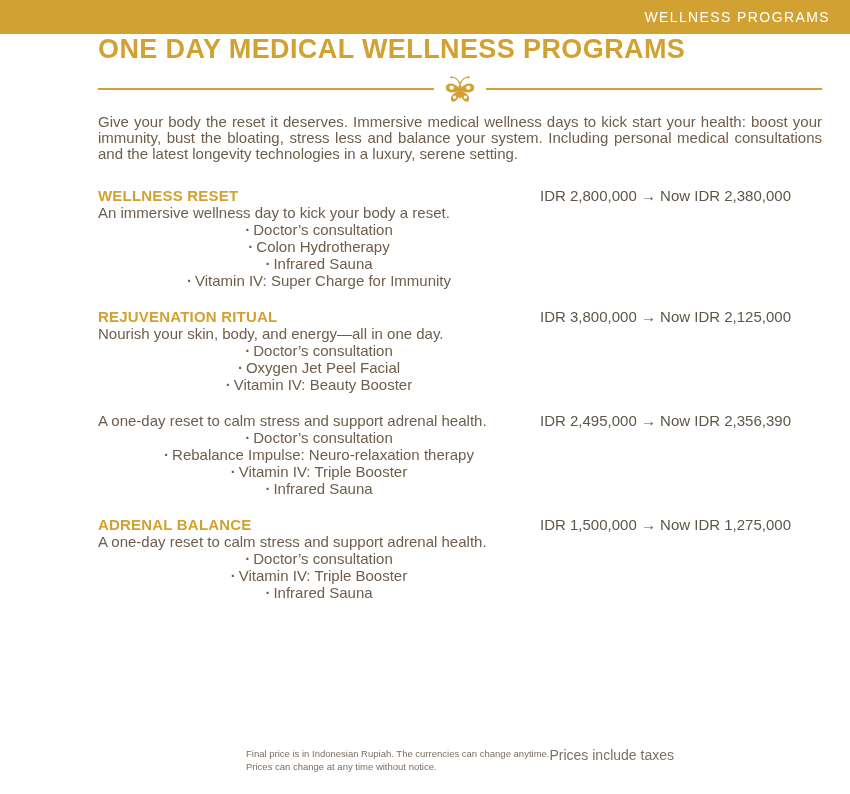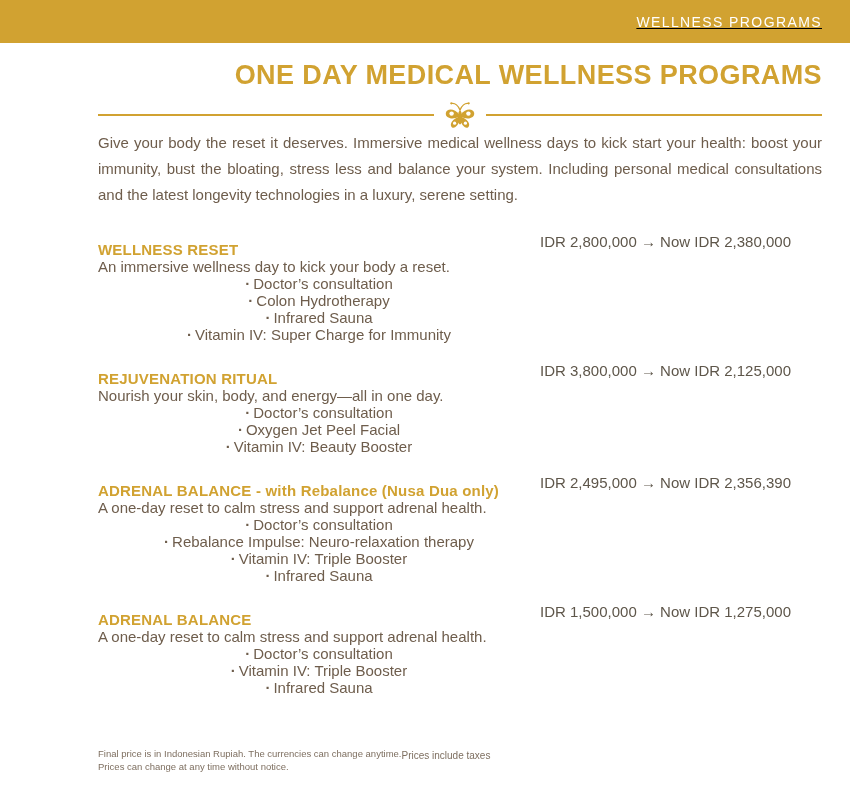--- a/index.html
+++ b/index.html
@@ -10,62 +10,61 @@
     font-family: "Liberation Sans", sans-serif;
   }
   :root {
     --gold: #D1A231;
     --body-text: #6E5D4C;
     --price-text: #5E564A;
     --footer-text: #7E6F60;
     --header-text: #FFFFFF;
   }
   .topbar {
-    height: 43px; background: var(--gold);
+    height: 34px; background: var(--gold);
     display: flex; align-items: center; justify-content: flex-end;
-    padding-right: 28px;
-    text-decoration: underline;
+    padding-right: 20px;
   }
   .topbar-label {
     color: var(--header-text); font-size: 14px; letter-spacing: 1.4px;
     font-weight: normal;
   }
   .content { margin: 0 28px 0 98px; }
   .page-title {
-    margin-top: 17px; text-align: right;
+    text-align: left;
     color: var(--gold); font-size: 27px; font-weight: bold; letter-spacing: 0.4px;
   }
   .divider { display: flex; align-items: center; margin-top: 9px; height: 30px; }
   .divider .line { flex: 1; height: 1.5px; background: var(--gold); }
   .ornament { margin: 0 9px; display: flex; align-items: center; }
   .intro {
-    font-size: 15px; line-height: 26px;
+    margin-top: 10px; font-size: 15px; line-height: 16px;
     color: var(--body-text); text-align: justify;
   }
   .program { display: flex; align-items: flex-start; margin-top: 19px; }
   .program:first-of-type { margin-top: 25px; }
-  .program-left { width: 442px; margin-top: 8px; }
+  .program-left { width: 442px; }
   .program-name {
     color: var(--gold); font-size: 15px; font-weight: bold;
     line-height: 17px; letter-spacing: 0.2px;
   }
   .program-desc { font-size: 15px; line-height: 17px; color: var(--body-text); }
   .program-items { list-style: none; }
   .program-items li { font-size: 15px; line-height: 17px; color: var(--body-text); text-align: center; }
   .program-items li::before { content: "\00B7\2009"; font-weight: bold; }
   .program-price {
     flex: 1; font-size: 15px; line-height: 17px;
     color: var(--price-text); white-space: nowrap;
   }
   .page-footer {
     position: absolute; left: 98px; right: 28px; bottom: 21px;
-    display: flex; justify-content: flex-start; align-items: flex-start;
+    display: flex; justify-content: center; align-items: flex-start;
   }
   .footer-left div { font-size: 9.5px; line-height: 13px; color: var(--footer-text); }
-  .footer-right { font-size: 10px; line-height: 13px; color: var(--footer-text); margin-top: 2px; }
+  .footer-right { font-size: 14px; line-height: 13px; color: var(--footer-text); margin-top: 2px; }
 </style>
 </head>
 <body>
 
 <header class="topbar">
   <span class="topbar-label">WELLNESS PROGRAMS</span>
 </header>
 
 <main class="content">
 
@@ -121,21 +120,20 @@
         <li>Doctor’s consultation</li>
         <li>Oxygen Jet Peel Facial</li>
         <li>Vitamin IV: Beauty Booster</li>
       </ul>
     </div>
     <div class="program-price">IDR 3,800,000 → Now IDR 2,125,000</div>
   </section>
 
   <section class="program">
     <div class="program-left">
-      <h2 class="program-name">ADRENAL BALANCE - with Rebalance (Nusa Dua only)</h2>
       <p class="program-desc">A one-day reset to calm stress and support adrenal health.</p>
       <ul class="program-items">
         <li>Doctor’s consultation</li>
         <li>Rebalance Impulse: Neuro-relaxation therapy</li>
         <li>Vitamin IV: Triple Booster</li>
         <li>Infrared Sauna</li>
       </ul>
     </div>
     <div class="program-price">IDR 2,495,000 → Now IDR 2,356,390</div>
   </section>

